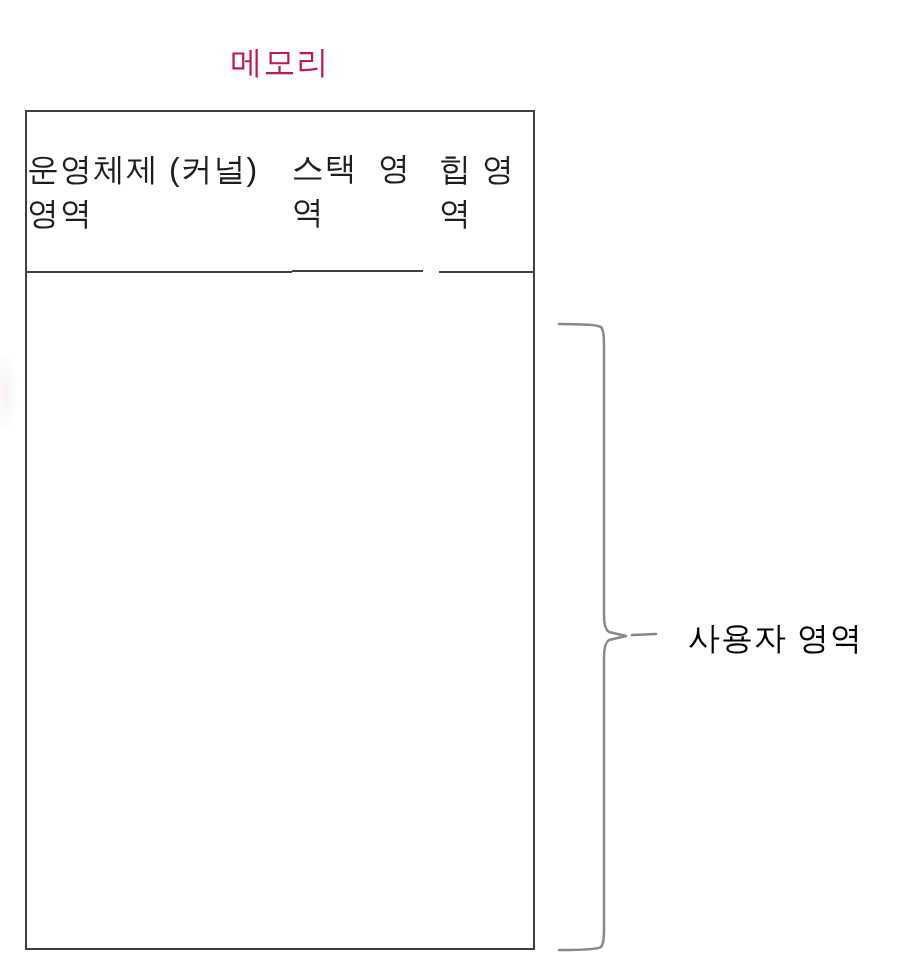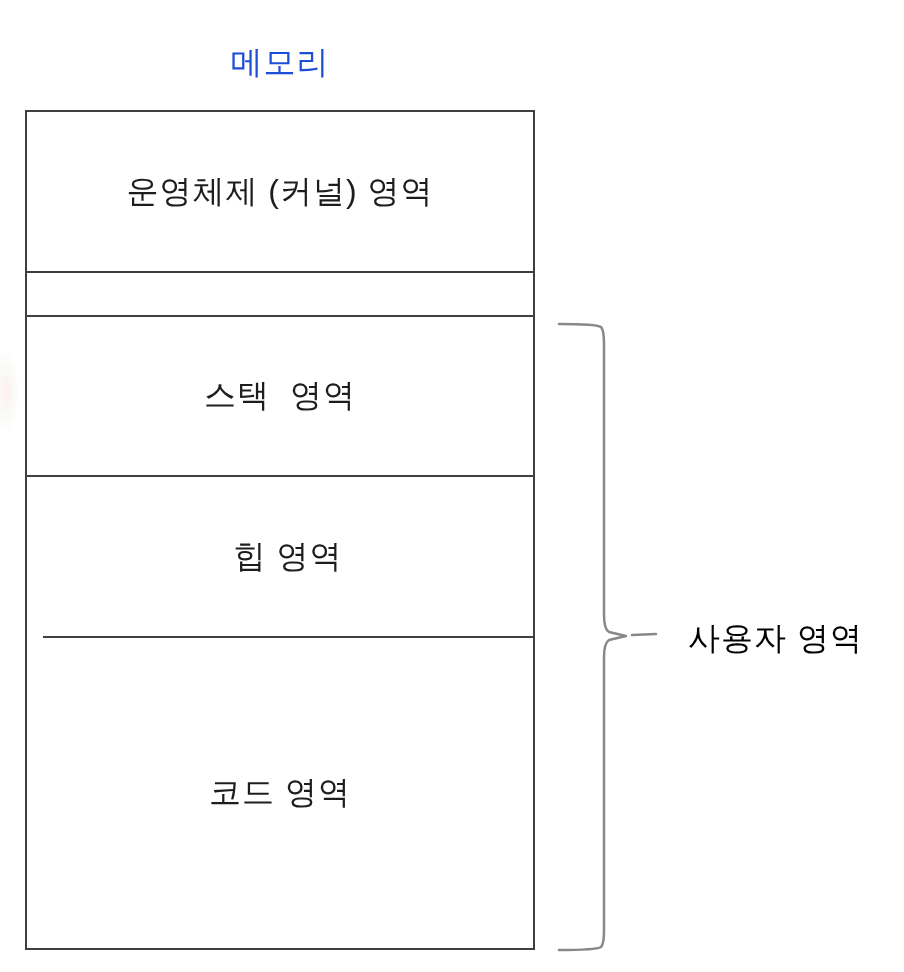--- a/index.html
+++ b/index.html
@@ -19,33 +19,32 @@
     position: absolute;
     left: 25px;
     top: 40px;
     width: 510px;
     height: 44px;
     line-height: 44px;
     text-align: center;
     font-size: 32px;
     font-weight: 500;
     letter-spacing: 1px;
-    color: #1d4ed8;
+    color: #be185d;
   }
   .memory-box {
     position: absolute;
     left: 25px;
     top: 110px;
     width: 510px;
     height: 840px;
     box-sizing: border-box;
     border: 2px solid #3f3f3f;
     background: #ffffff;
     display: flex;
-    flex-direction: column;
   }
   .mem-section {
     box-sizing: border-box;
     border-bottom: 2px solid #3f3f3f;
     display: flex;
     align-items: center;
     justify-content: center;
     font-size: 32px;
     font-weight: 500;
     letter-spacing: 1px;
@@ -103,23 +102,20 @@
 
   <div class="mem-section sec-stack">
     <span>스택 영역</span>
   </div>
 
   <div class="mem-section sec-heap">
     <span>힙 영역</span>
   </div>
 
 
-  <div class="mem-section sec-code">
-    <span>코드 영역</span>
-  </div>
 
 </div>
 
 <div class="brace-wrap">
   <svg width="110" height="650" viewBox="0 0 110 650" xmlns="http://www.w3.org/2000/svg">
     <path d="M7 12
              Q44 12 49 15
              Q52 18 52 32
              L52 303
              Q52 317 57 320

